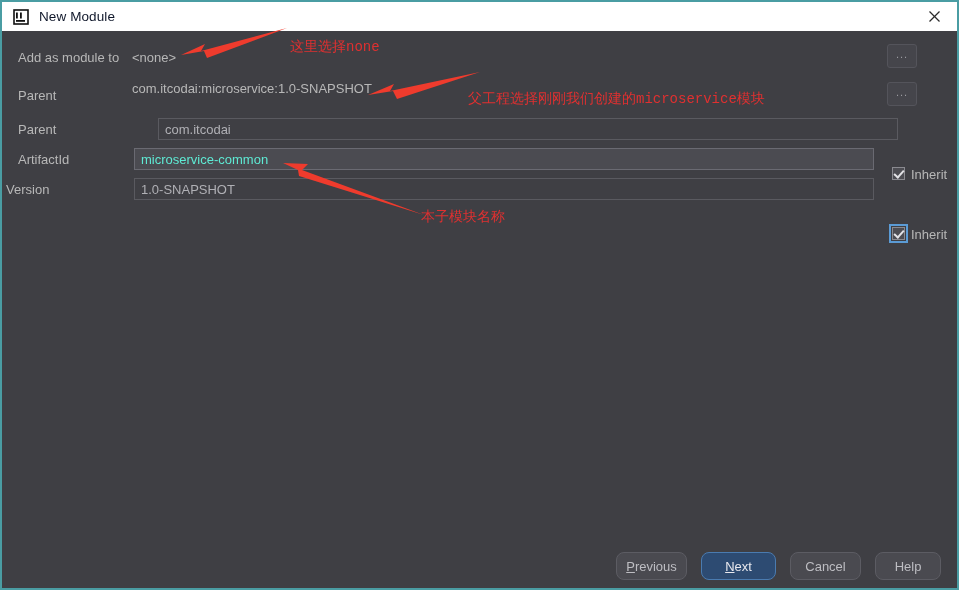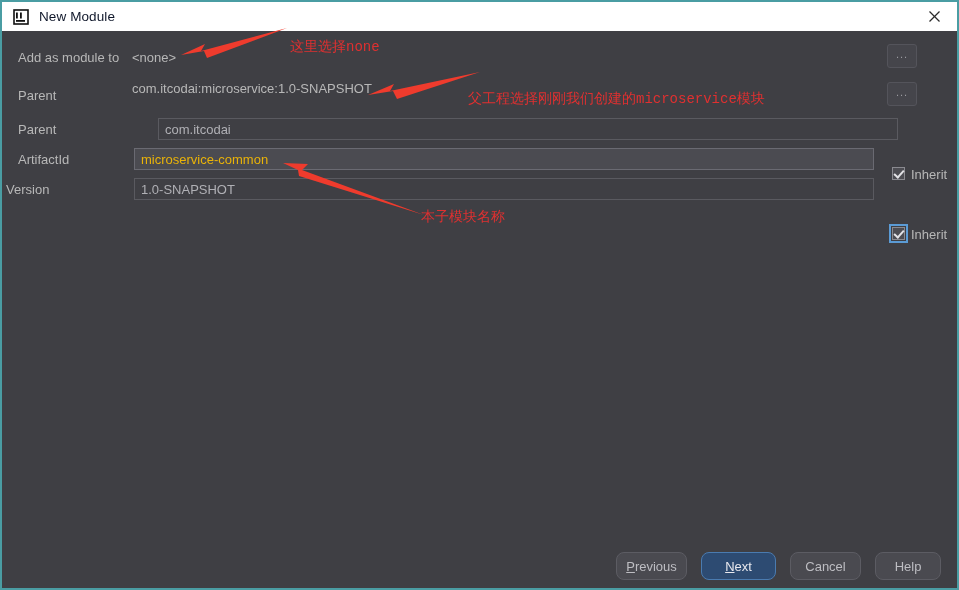--- a/index.html
+++ b/index.html
@@ -84,21 +84,21 @@
     color: #b0b0b5;
     font-size: 13px;
     font-family: "Liberation Sans", sans-serif;
     padding: 0 0 0 6px;
     line-height: 20px;
     outline: none;
   }
   .field.active {
     background: #4b4b51;
     border: 1px solid #6a6a72;
-    color: #eab308;
+    color: #5eead4;
   }
   .dots-btn {
     position: absolute;
     width: 30px;
     height: 24px;
     box-sizing: border-box;
     background: #45454b;
     border: 1px solid #54545b;
     border-radius: 3px;
     color: #9a9aa0;

